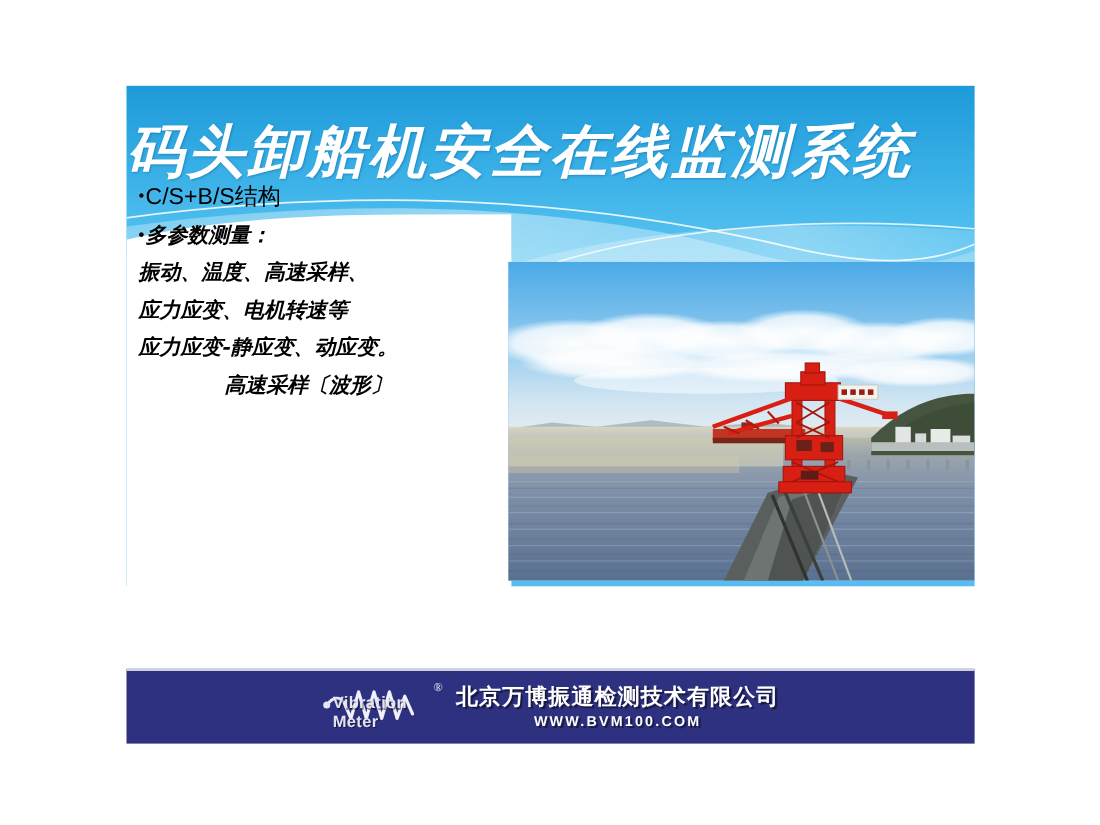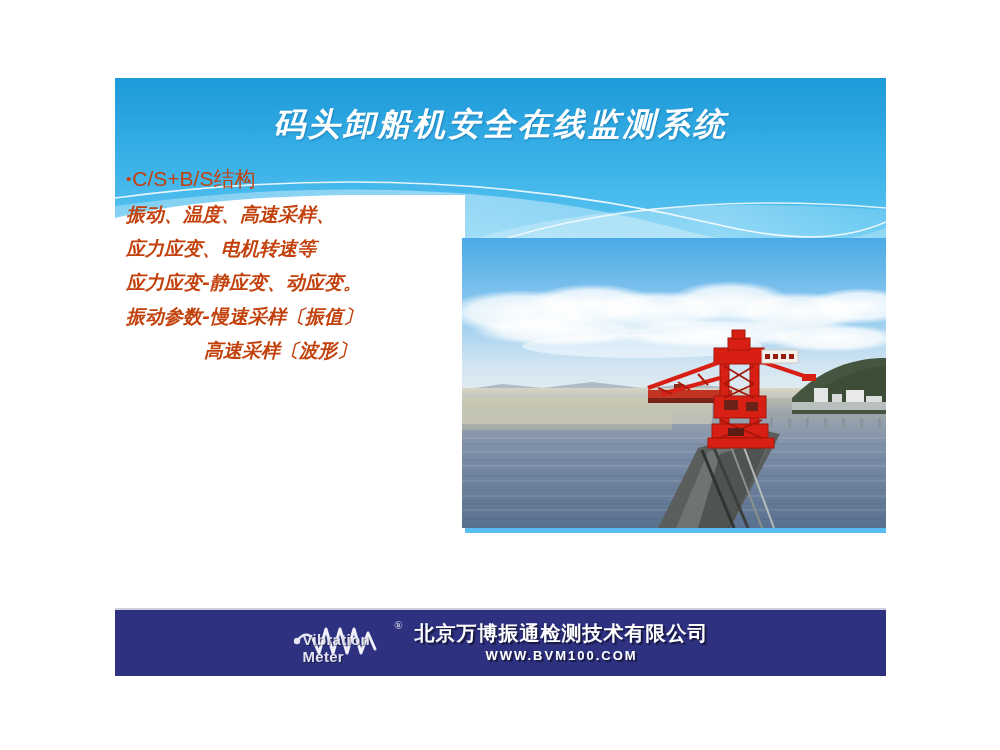--- a/index.html
+++ b/index.html
@@ -62,41 +62,40 @@
     height: 410px;
     pointer-events: none;
   }
 
   
   #title {
     position: absolute;
     left: 115px;
     top: 103px;
     width: 771px;
-    text-align: center;
     color: #ffffff;
     font-family: "DejaVu Serif", serif;
     font-weight: bold;
-    font-size: 32px;
+    font-size: 52px;
     font-style: italic;
     letter-spacing: 3px;
     text-shadow: 1px 1px 2px rgba(0,70,120,.35);
     white-space: nowrap;
   }
 
   
   #content-list {
     position: absolute;
     left: 126px;
     top: 168px;
     width: 345px;
     color: #ff0000;
   }
   .line {
-    color: #c2410c;
+    color: #000000;
     font-weight: bold;
     white-space: nowrap;
     line-height: 1;
   }
   .line.cs {
     font-family: "Liberation Sans", sans-serif;
     font-weight: normal;
     font-size: 21px;
     margin-bottom: 16px;
   }
@@ -240,30 +239,30 @@
     </svg>
   </div>
 
   <div id="title">码头卸船机安全在线监测系统</div>
 
   <div id="content-list">
     <div class="line cs">
       <span class="bullet">•</span><span>C/S+B/S结构</span>
     </div>
     <div class="line cjk">
+      <span class="bullet">•</span><span>多参数测量：</span>
+    </div>
+    <div class="line cjk">
       <span>振动、温度、高速采样、</span>
     </div>
     <div class="line cjk">
       <span>应力应变、电机转速等</span>
     </div>
     <div class="line cjk">
       <span>应力应变-静应变、动应变。</span>
-    </div>
-    <div class="line cjk">
-      <span>振动参数-慢速采样〔振值〕</span>
     </div>
     <div class="line cjk indent">
       <span>高速采样〔波形〕</span>
     </div>
   </div>
 
   <div id="photo">
     <svg width="424" height="290" viewBox="0 0 424 290" xmlns="http://www.w3.org/2000/svg">
       <defs>
         <linearGradient id="skyG" x1="0" y1="0" x2="0" y2="1">

